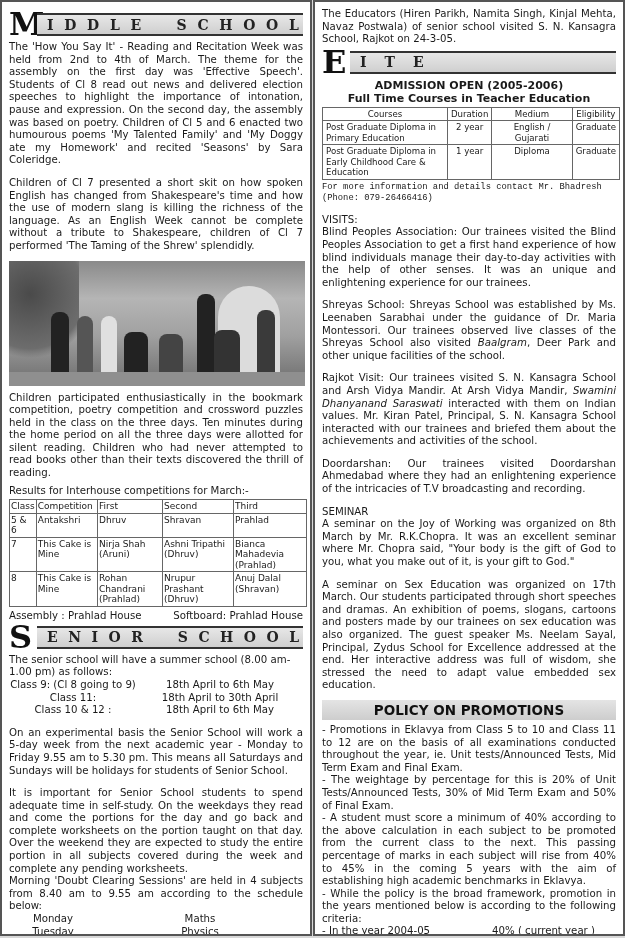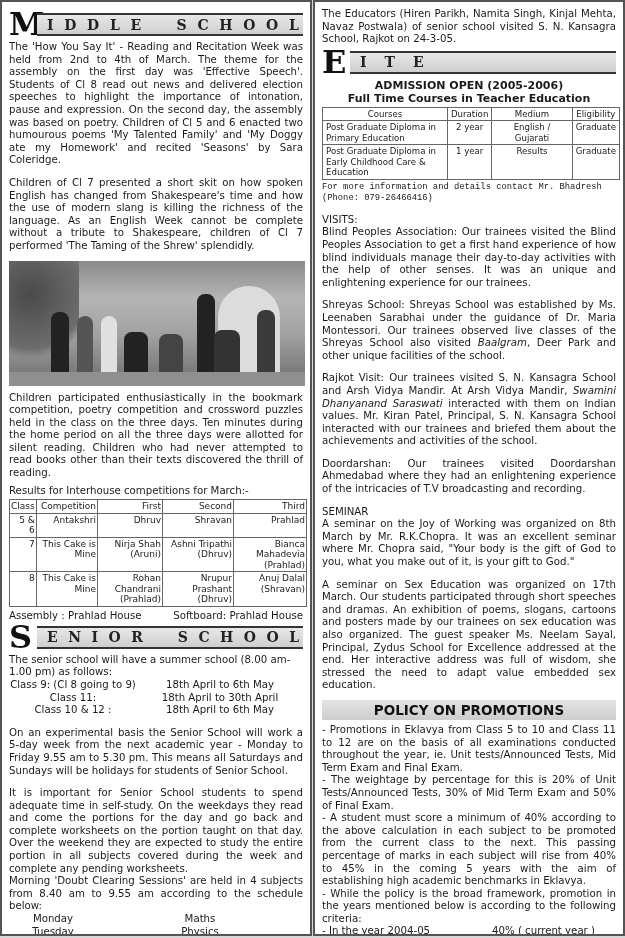--- a/index.html
+++ b/index.html
@@ -15,21 +15,21 @@
   .big-letter { font-family: "DejaVu Serif", serif; font-weight: bold; font-size: 32px; line-height: 28px; color: #111; width: 28px; }
   .band { flex: 1; height: 19px; background: linear-gradient(#e7e7e7, #cfcfcf); border-top: 2px solid #333; border-bottom: 2px solid #333; display: flex; align-items: center; justify-content: space-between; padding: 0 4px 0 10px; font-family: "DejaVu Serif", serif; font-weight: bold; font-size: 14px; color: #222; margin-bottom: 2px; }
   .band.eite { justify-content: flex-start; gap: 18px; }
   .band span { display: inline-block; }
   .photo { width: 296px; height: 125px; margin: 8px 0 6px 0; background: linear-gradient(180deg, #8a8a8a 0%, #b5b5b5 30%, #a0a0a0 60%, #6c6c6c 100%); position: relative; overflow: hidden; }
   .photo .arch { position: absolute; right: 25px; top: 25px; width: 62px; height: 90px; border-radius: 31px 31px 0 0; background: #dcdcdc; }
   .photo .tree { position: absolute; left: 0; top: 0; width: 70px; height: 110px; background: radial-gradient(circle at 30% 30%, #4a4a4a, #6d6d6d 60%, transparent 70%); }
   .photo .fig { position: absolute; bottom: 12px; background: #222; border-radius: 8px 8px 2px 2px; }
   .photo .floor { position: absolute; left: 0; right: 0; bottom: 0; height: 14px; background: #8f8f8f; }
   table.results { border-collapse: collapse; width: 298px; font-size: 9px; line-height: 10.5px; margin-top: 2px; }
-  table.results td, table.results th { border: 1px solid #666; text-align: right; padding: 1px 1px; font-weight: normal; vertical-align: top; }
+  table.results td, table.results th { border: 1px solid #666; text-align: left; padding: 1px 1px; font-weight: normal; vertical-align: top; }
   .footrow { display: flex; justify-content: space-between; font-size: 10.2px; margin-top: 3px; }
   .sched { display: grid; font-size: 10.2px; line-height: 12.6px; text-align: center; }
   .sched.summer { grid-template-columns: 128px 1fr; }
   .sched.doubt { grid-template-columns: 88px 1fr; }
   .eite-title { text-align: center; font-weight: bold; font-size: 11px; line-height: 13px; }
   table.courses { border-collapse: collapse; width: 298px; font-size: 8.6px; line-height: 10.5px; margin-top: 2px; }
   table.courses td, table.courses th { border: 1px solid #666; padding: 1px 3px; vertical-align: top; font-weight: normal; }
   table.courses td.c, table.courses th.c { text-align: center; }
   .contact { font-size: 8.8px; line-height: 11px; margin-top: 2px; font-family: Liberation Mono, monospace; }
   .policy-head { margin: 8px 0 4px 0; background: linear-gradient(#e4e4e4, #cdcdcd); text-align: center; font-weight: bold; font-size: 13.5px; line-height: 20px; color: #111; }
@@ -188,21 +188,21 @@
       </tr>
       <tr>
         <td>Post Graduate Diploma in Primary Education</td>
         <td class="c">2 year</td>
         <td class="c">English / Gujarati</td>
         <td class="c">Graduate</td>
       </tr>
       <tr>
         <td>Post Graduate Diploma in Early Childhood Care &amp; Education</td>
         <td class="c">1 year</td>
-        <td class="c">Results</td>
+        <td class="c">Diploma</td>
         <td class="c">Graduate</td>
       </tr>
     </tbody>
       </table>
     <div class="contact">For more information and details contact Mr. Bhadresh (Phone: 079-26466416)</div>
     <div class="gap"></div>
 
     <p>VISITS:</p>
     <p>Blind Peoples Association: Our trainees visited the Blind Peoples Association to get a first hand experience of how blind individuals manage their day-to-day activities with the help of other senses. It was an unique and enlightening experience for our trainees.</p>
     <div class="gap"></div>

